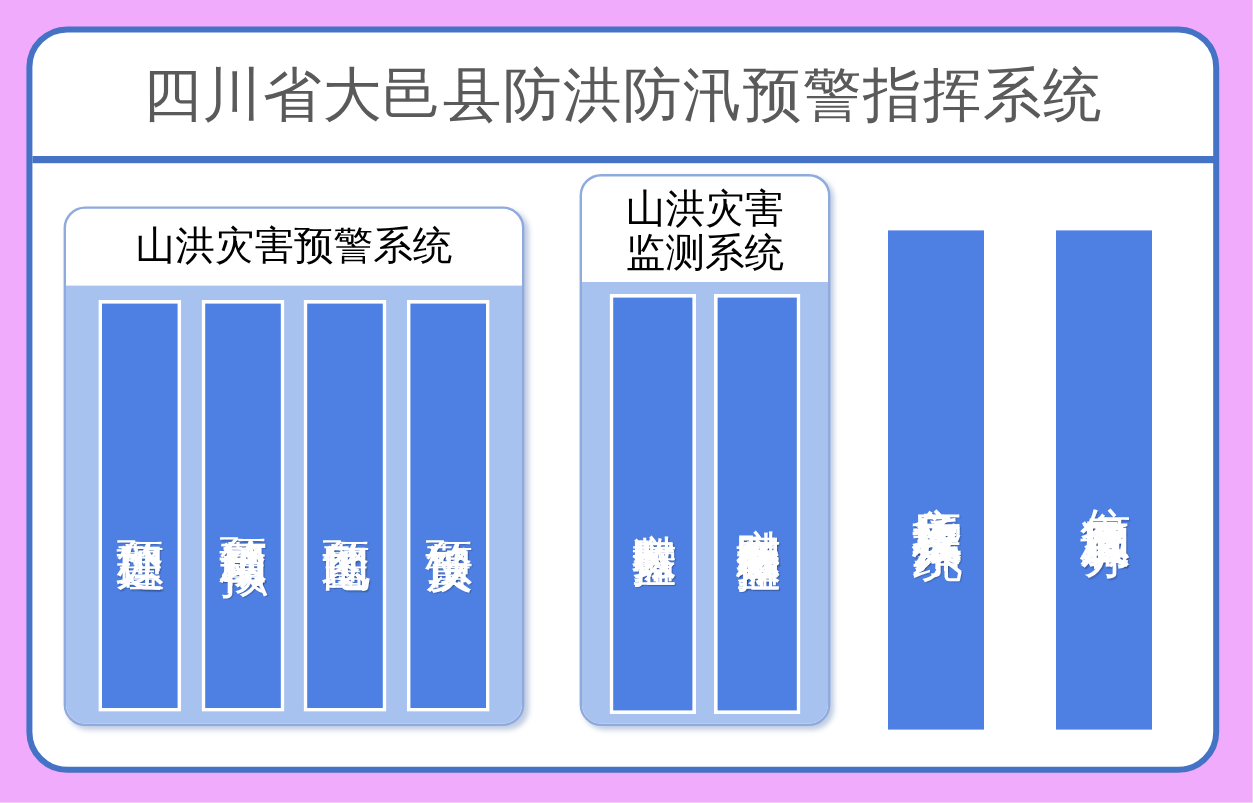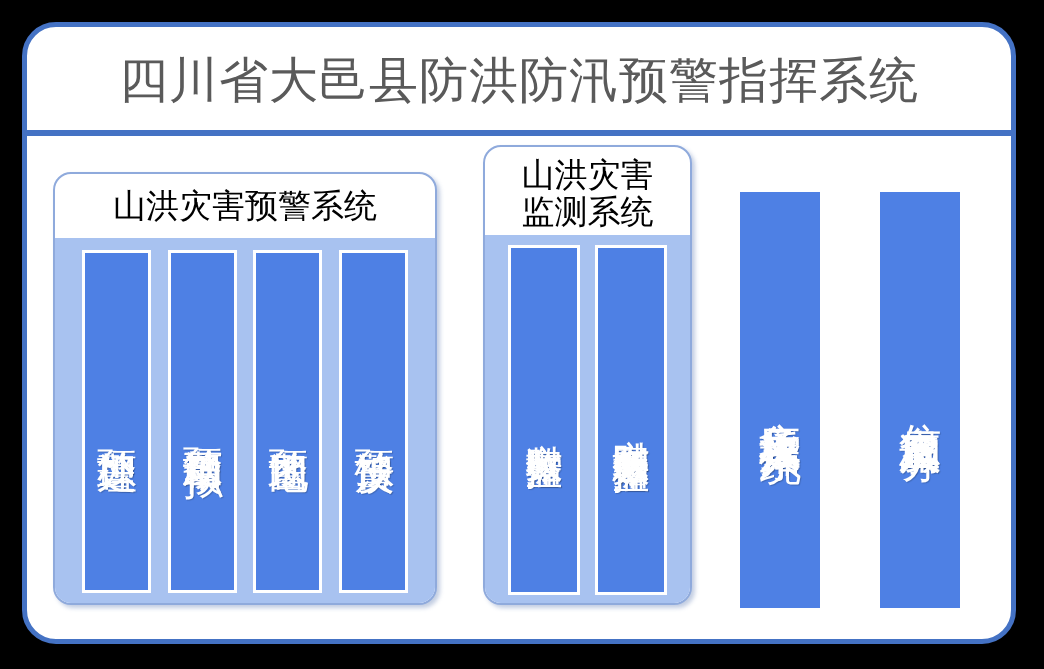--- a/index.html
+++ b/index.html
@@ -11,21 +11,21 @@
     width: 1044px;
     height: 669px;
     font-family: "Liberation Sans", sans-serif;
     overflow: hidden;
   }
 
   #canvas {
     position: relative;
     width: 1044px;
     height: 669px;
-    background: #000000;
+    background: #f0abfc;
   }
 
   
   .outer-frame {
     position: absolute;
     left: 22px;
     top: 22px;
     width: 994px;
     height: 622px;
     border: 5px solid #4472C4;

